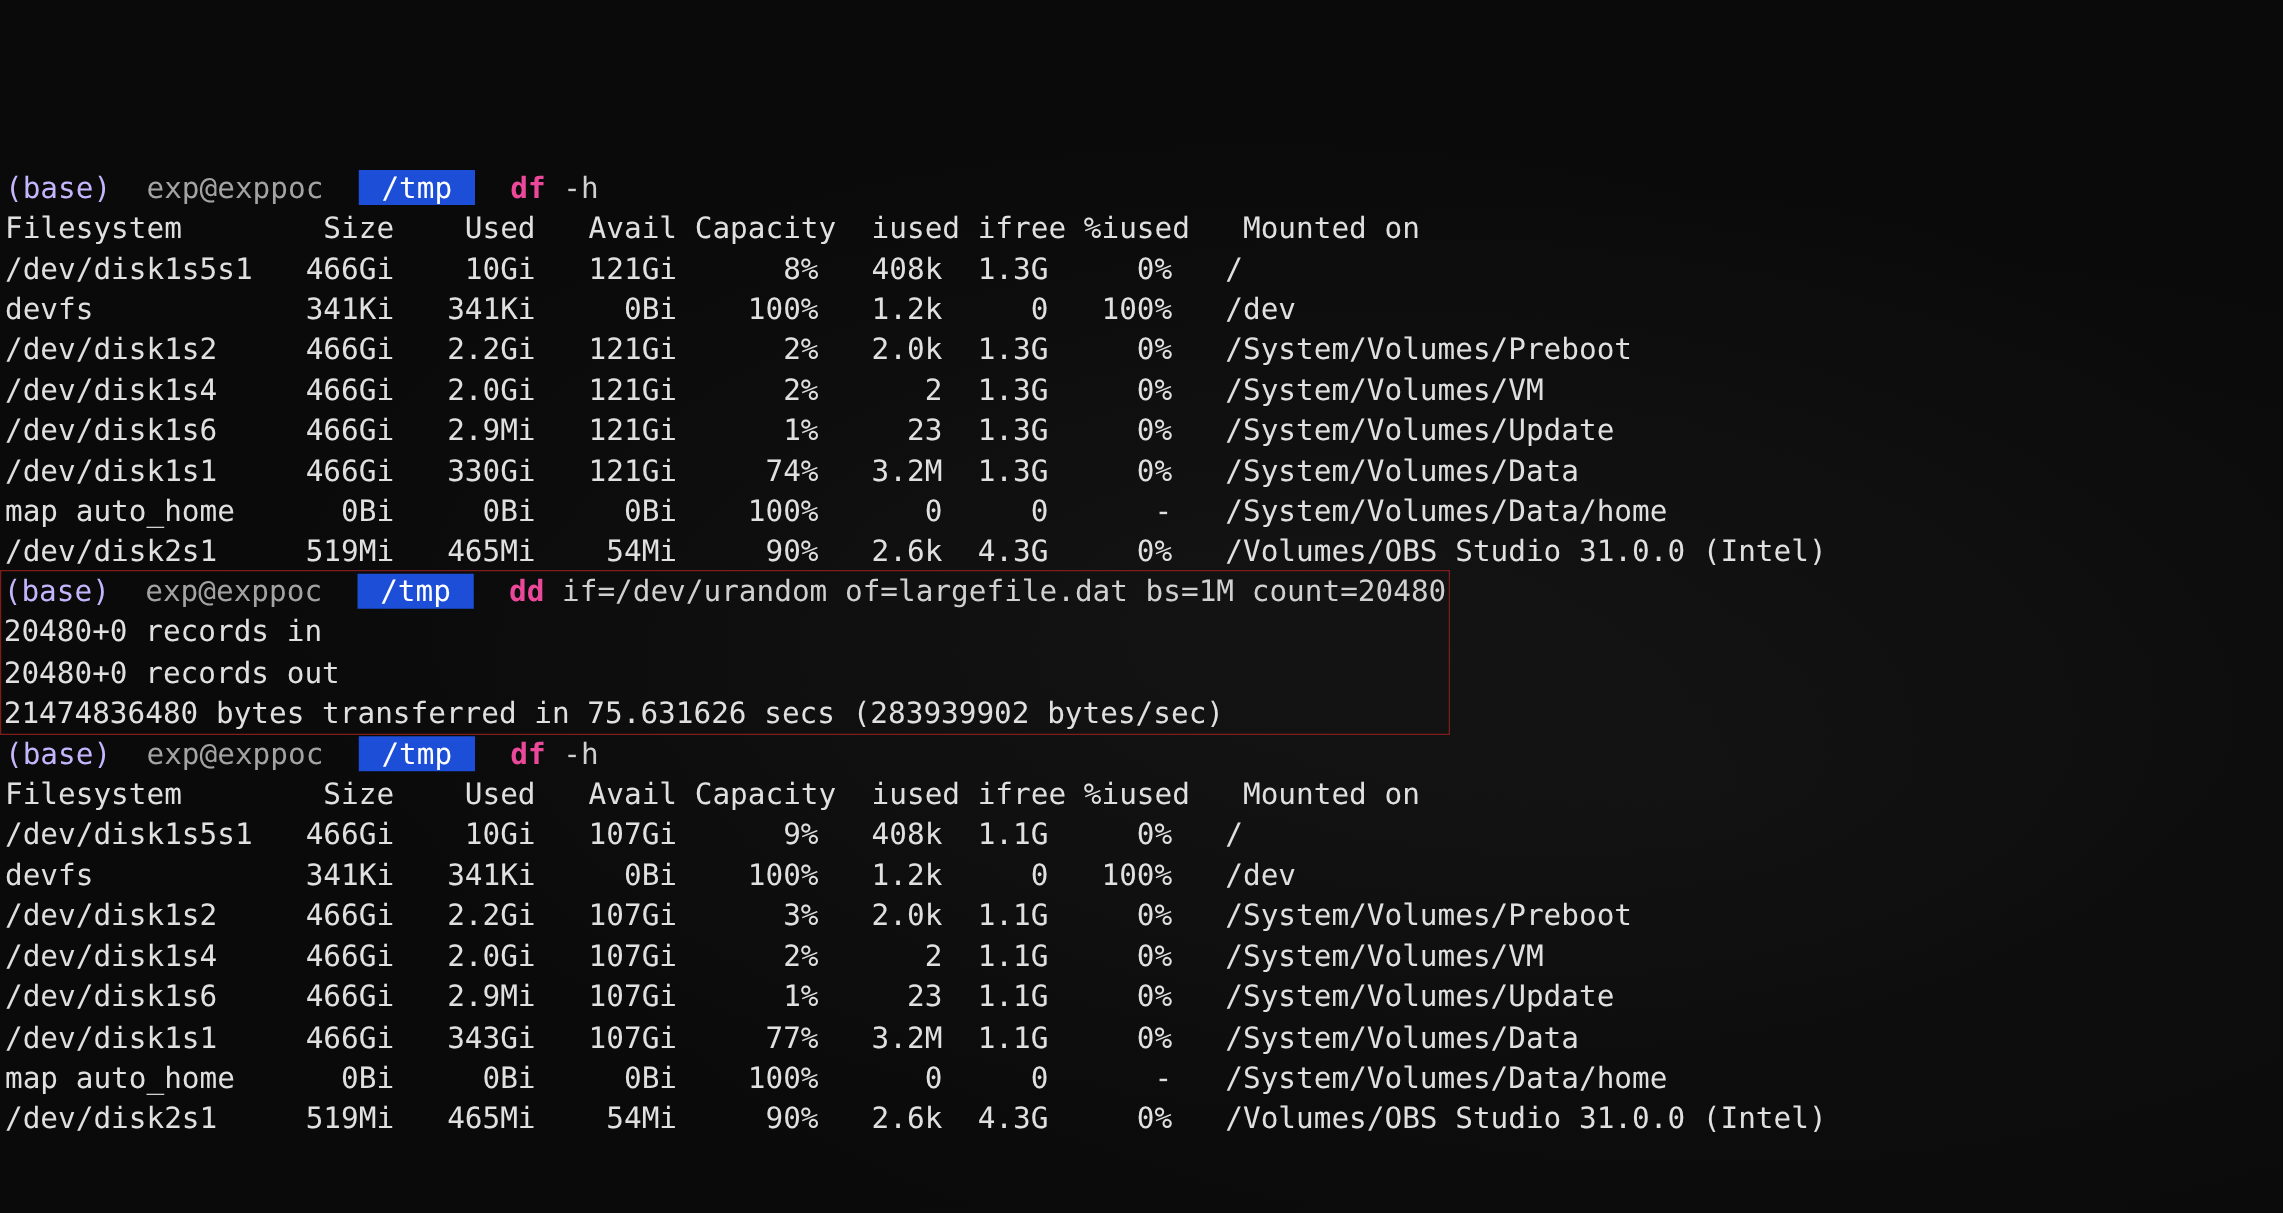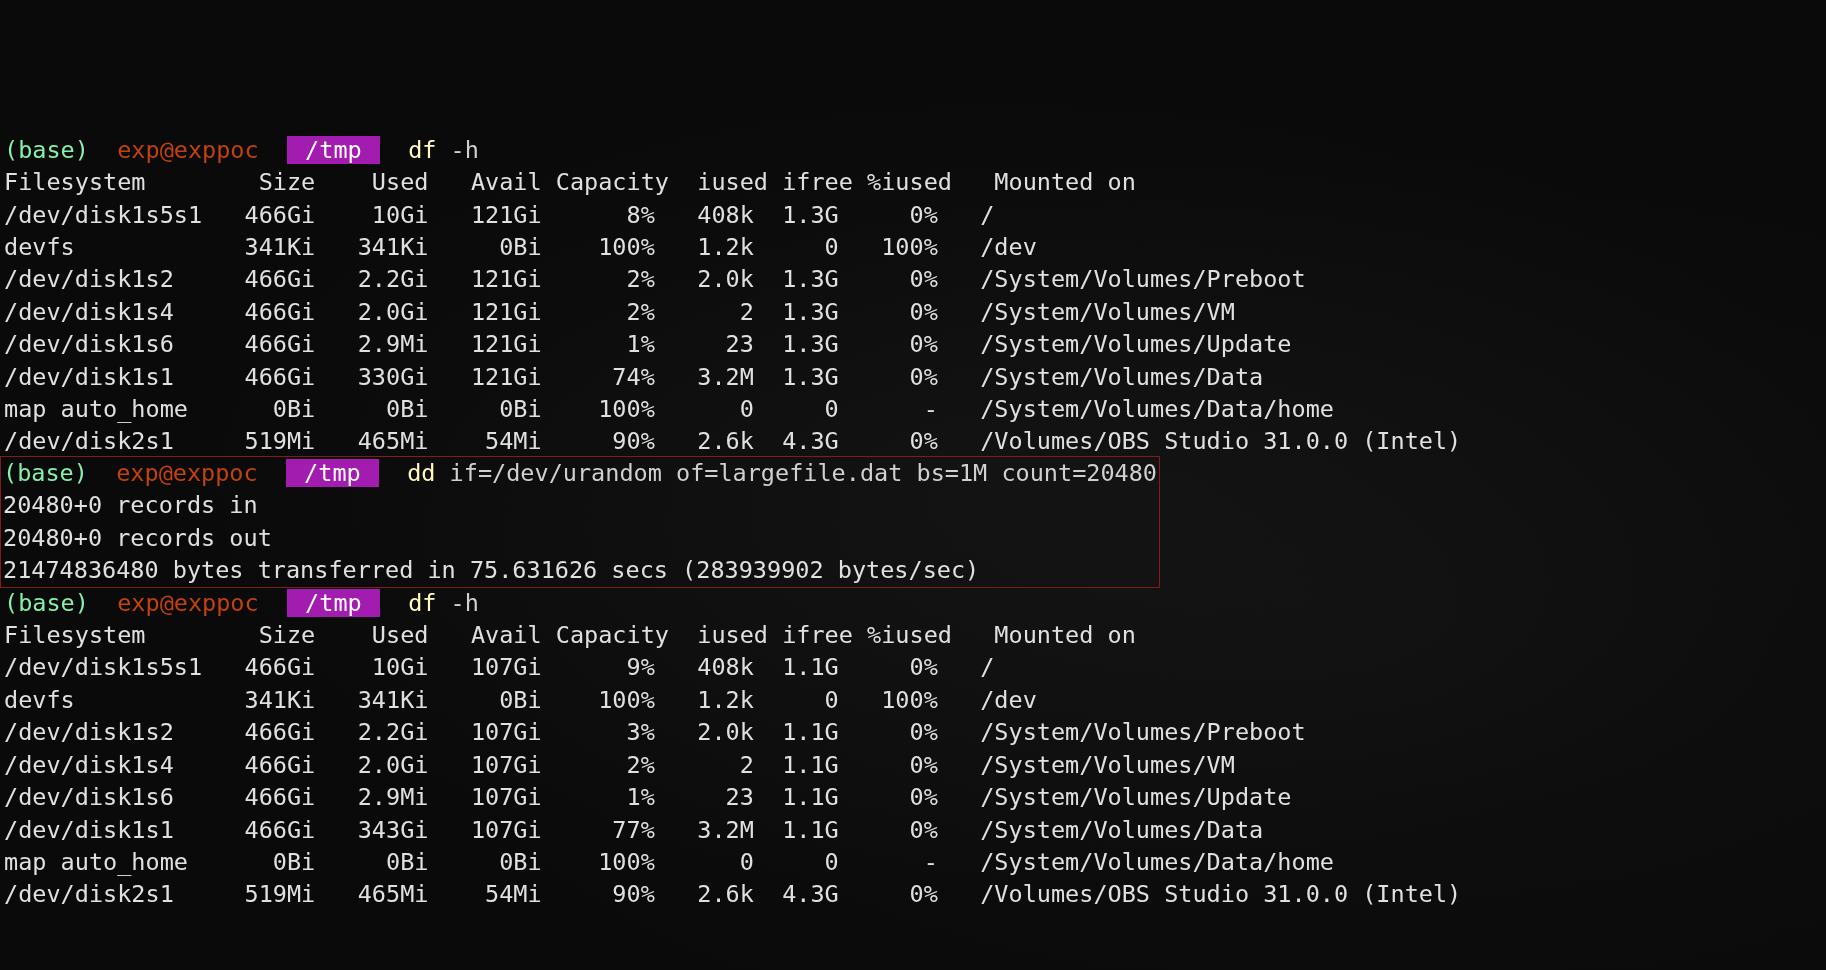--- a/index.html
+++ b/index.html
@@ -21,29 +21,29 @@
   body::before {
     content: "";
     position: absolute;
     inset: 0;
     background: radial-gradient(ellipse at 55% 50%, rgba(120,120,120,0.06), transparent 60%),
                 radial-gradient(ellipse at 75% 65%, rgba(120,120,120,0.05), transparent 55%);
     pointer-events: none;
     z-index: 0;
   }
   .content { position: relative; z-index: 1; }
-  .prompt-env { color: #86efac; }
-  .prompt-user { color: #c2410c; }
+  .prompt-env { color: #c4b5fd; }
+  .prompt-user { color: #a3a3a3; }
   .prompt-path {
-    background: #a21caf;
+    background: #1d4ed8;
     color: #ffffff;
     padding: 0 4px;
     text-align: right;
   }
-  .cmd-name { color: #fef9c3; }
+  .cmd-name { color: #ec4899; font-weight: bold; }
   .cmd-args { color: #d0d0d0; }
   .row { display: block; }
   .hl-box {
     border: 1px solid #7f1d1d;
     margin: -2px -2px -2px -4px;
     padding: 0 2px 0 2px;
     display: inline-block;
   }
 </style>
 </head>

